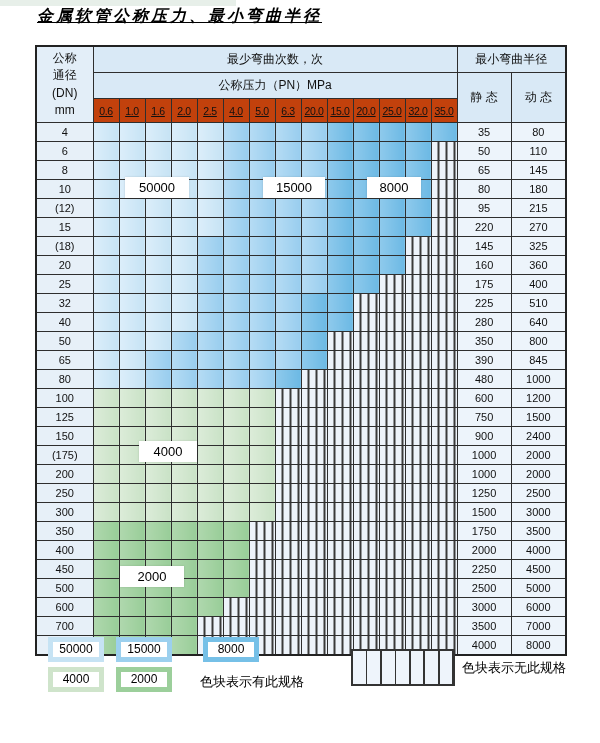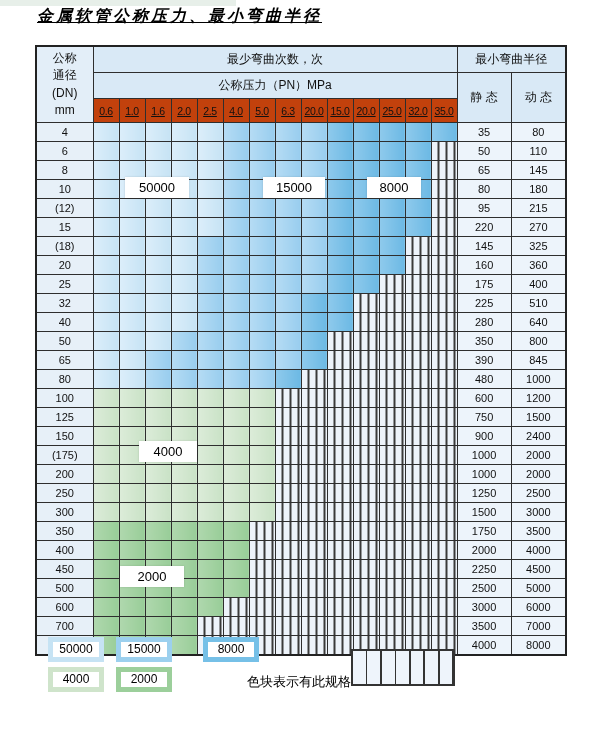--- a/index.html
+++ b/index.html
@@ -627,16 +627,17 @@
   <div class="flag" style="left:263px;top:177px;width:62px;">15000</div>
   <div class="flag" style="left:367px;top:177px;width:54px;">8000</div>
   <div class="flag" style="left:139px;top:441px;width:58px;">4000</div>
   <div class="flag" style="left:120px;top:566px;width:64px;">2000</div>
 
   <div class="lg-box b50" style="left:48px;top:637px;">50000</div>
   <div class="lg-box b15" style="left:116px;top:637px;">15000</div>
   <div class="lg-box b8" style="left:203px;top:637px;">8000</div>
   <div class="lg-box b4" style="left:48px;top:667px;">4000</div>
   <div class="lg-box b2" style="left:116px;top:667px;">2000</div>
-  <div class="lg-text" style="left:200px;top:673px;margin-left:47px;">色块表示有此规格</div>
+  <div class="lg-text" style="left:200px;top:673px;">色块表示有此规格</div>
 
   <div class="hatch-box"></div>
+  <div class="lg-text" style="left:462px;top:659px;">色块表示无此规格</div>
 </div>
 
 </body></html>

